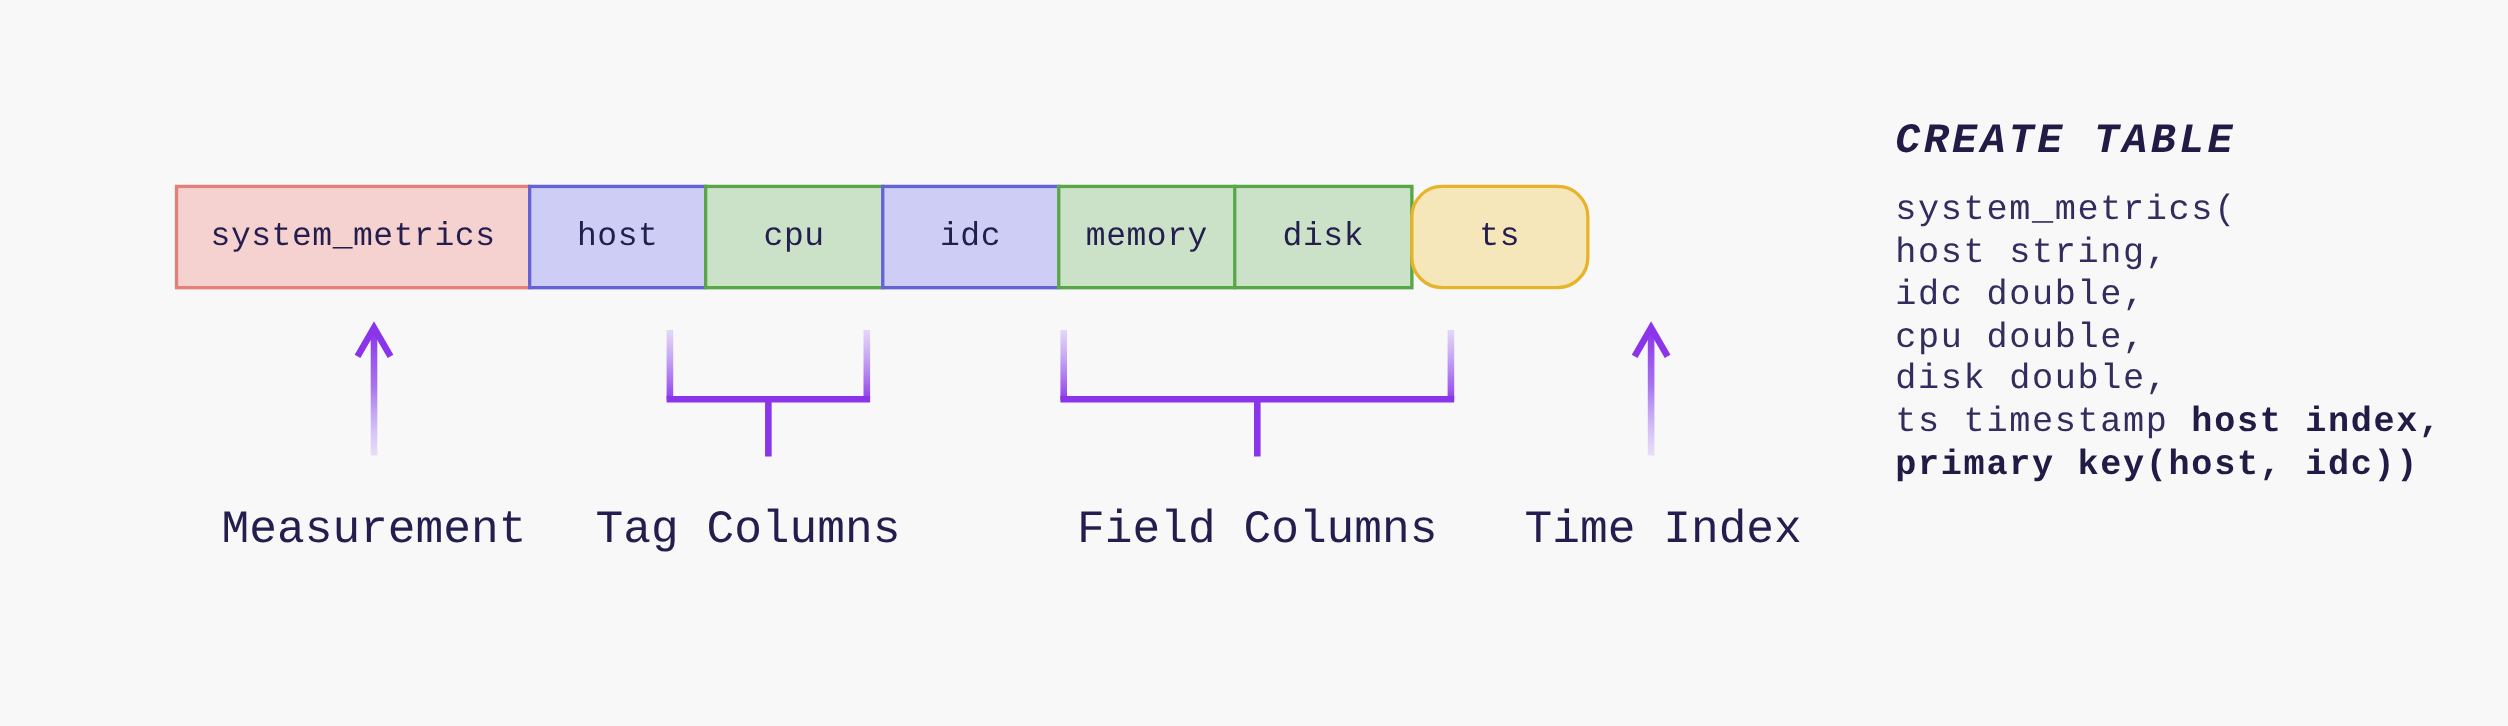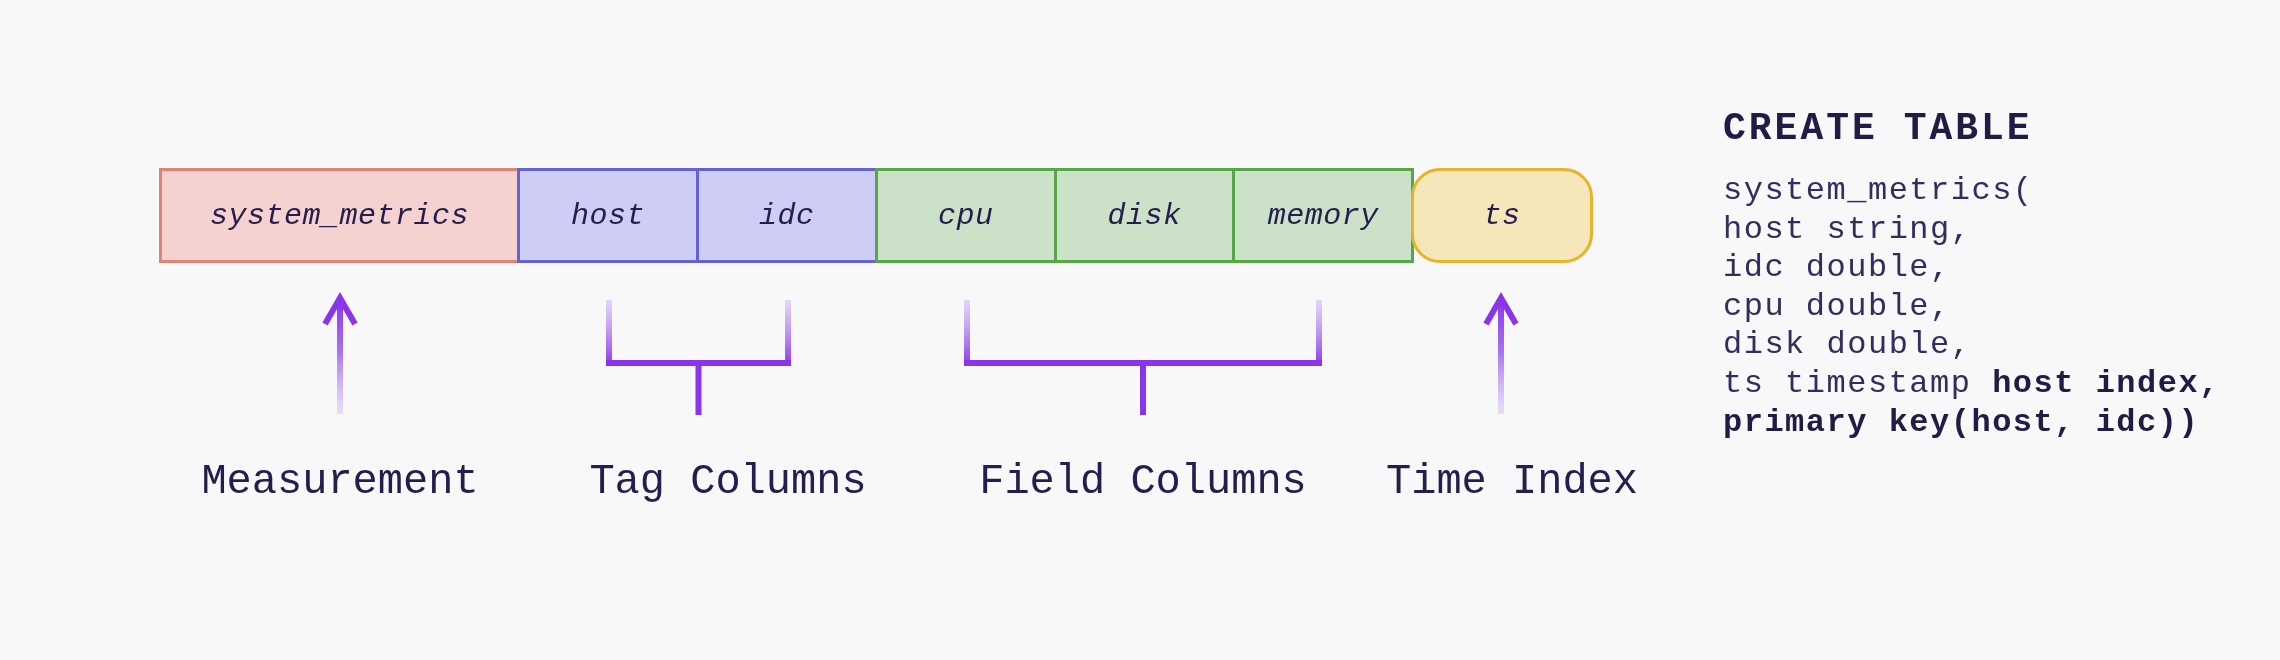--- a/index.html
+++ b/index.html
@@ -14,24 +14,23 @@
     font-family: "Liberation Mono", "DejaVu Sans Mono", monospace;
     color: var(--ink, #241e4e);
     overflow: hidden;
   }
 
   
   .bar {
     position: absolute;
     left: 159px;
     top: 168px;
-    width: 1434px;
+    width: 1286px;
     height: 95px;
     display: flex;
-    font-style: italic;
   }
   .cell {
     flex: 1 1 0;
     box-sizing: border-box;
     border: 3px solid;
     display: flex;
     align-items: center;
     justify-content: center;
     font-size: 30px;
     letter-spacing: 0.5px;
@@ -82,20 +81,21 @@
     top: 106px;
   }
   .code-heading {
     font-size: 38px;
     font-weight: bold;
     letter-spacing: 3px;
     line-height: 46px;
     color: var(--ink-bold, #211b45);
     margin-bottom: 20px;
     white-space: nowrap;
+    font-style: italic;
   }
   .code-line {
     font-size: 32px;
     line-height: 38.6px;
     letter-spacing: 1.5px;
     color: var(--ink-code, #332d5e);
     white-space: nowrap;
   }
   .code-line .bold {
     font-weight: bold;
@@ -103,24 +103,24 @@
   }
 </style>
 </head>
 <body>
 
 <div class="canvas">
 
   <div class="bar">
     <div class="cell measurement">system_metrics</div>
     <div class="cell tag">host</div>
+    <div class="cell field">cpu</div>
     <div class="cell tag">idc</div>
-    <div class="cell field">cpu</div>
+    <div class="cell field">memory</div>
     <div class="cell field">disk</div>
-    <div class="cell field">memory</div>
     <div class="cell time">ts</div>
   </div>
 
   <svg class="overlay" width="2280" height="660" viewBox="0 0 2280 660">
     <defs>
       <linearGradient id="gradUp" gradientUnits="userSpaceOnUse" x1="0" y1="415" x2="0" y2="300">
         <stop offset="0" stop-color="#d9cbf7" stop-opacity="0.55"></stop>
         <stop offset="0.55" stop-color="#a874f0"></stop>
         <stop offset="1" stop-color="#8b35ea"></stop>
       </linearGradient>
@@ -149,21 +149,21 @@
       <path d="M 1143 363 L 1143 415" stroke="#8b35ea"></path>
     </g>
 
     <g fill="none" stroke-width="6">
       <path d="M 1501 414 L 1501 299" stroke="url(#gradUp)"></path>
       <path d="M 1486 324 L 1501 298 L 1516 324" stroke="#8b35ea" stroke-linejoin="miter"></path>
     </g>
   </svg>
 
   <div class="lbl" style="left:340px">Measurement</div>
-  <div class="lbl" style="left:728px">Tag Columns</div>
+  <div class="lbl" style="left:680px">Tag Columns</div>
   <div class="lbl" style="left:1143px">Field Columns</div>
   <div class="lbl" style="left:1512px">Time Index</div>
 
   <div class="code">
     <div class="code-heading">CREATE TABLE</div>
     <div id="code-lines">
         <div class="code-line"><span>system_metrics(</span></div>
         <div class="code-line"><span>host string,</span></div>
         <div class="code-line"><span>idc double,</span></div>
         <div class="code-line"><span>cpu double,</span></div>

